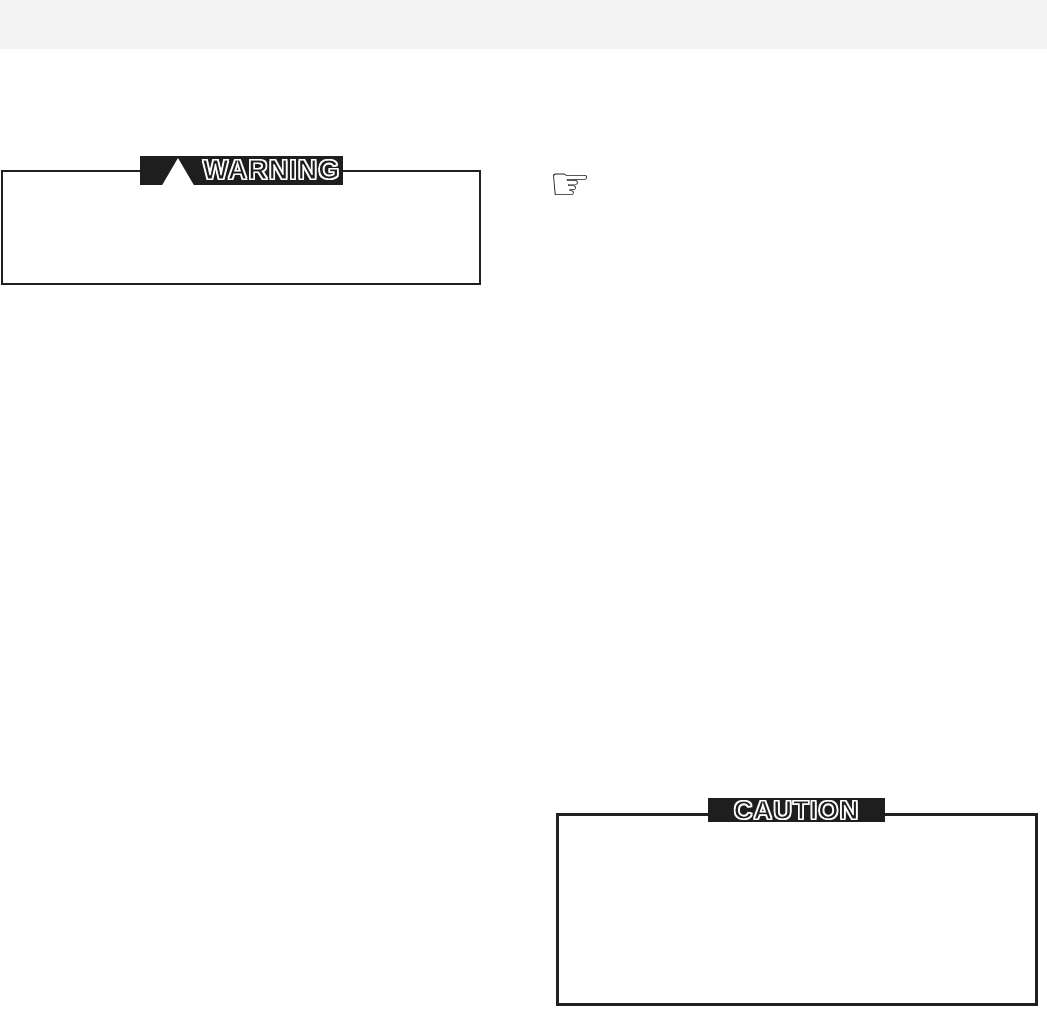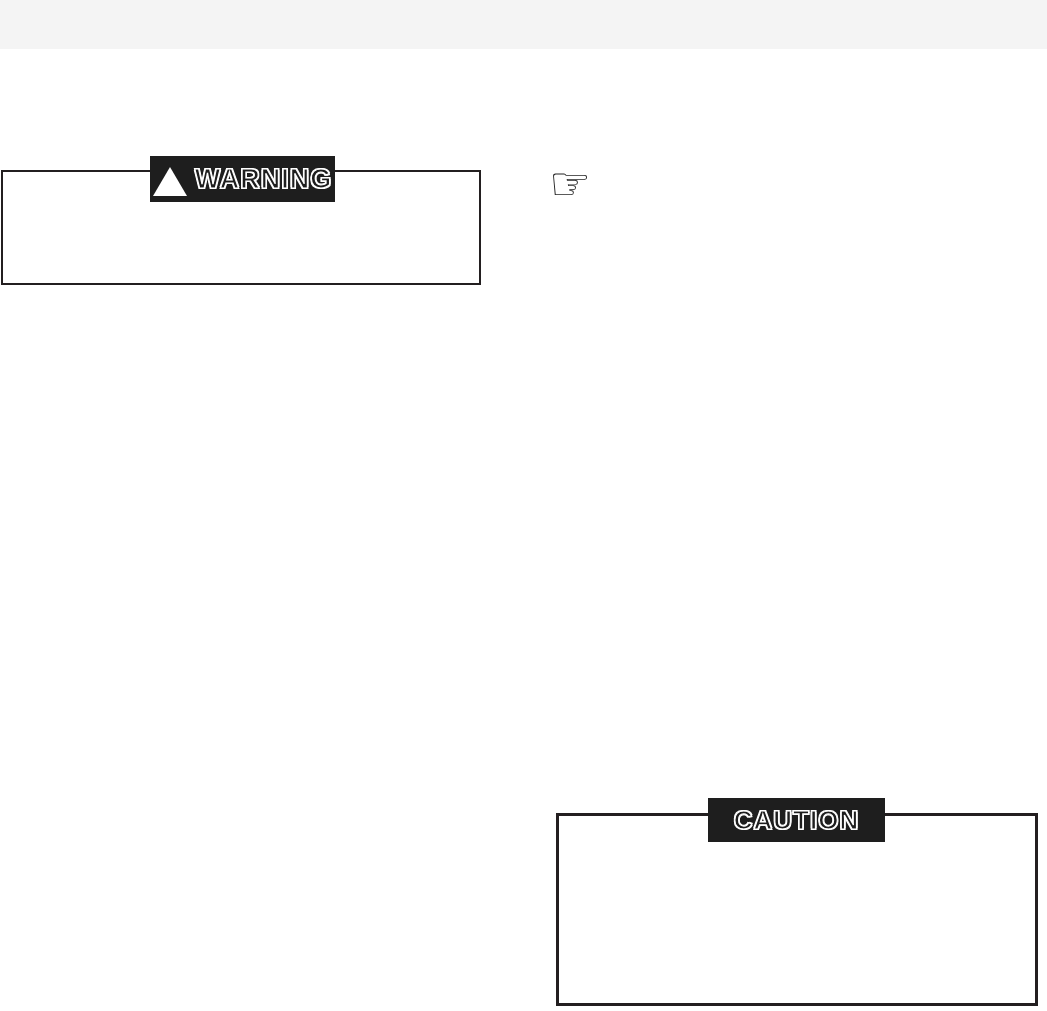--- a/index.html
+++ b/index.html
@@ -46,30 +46,31 @@
   .banner {
     position: absolute;
     background: #1e1e1e;
     display: flex;
     align-items: center;
     justify-content: center;
     gap: 8px;
     z-index: 2;
   }
   .warning-banner {
-    left: 150px;
+    left: 140px;
     top: 156px;
     width: 185px;
-    height: 46px;
+    height: 29px;
+    padding-left: 18px;
   }
   .caution-banner {
     left: 708px;
     top: 798px;
     width: 177px;
-    height: 44px;
+    height: 24px;
   }
   .triangle {
     width: 0;
     height: 0;
     border-left: 17px solid transparent;
     border-right: 17px solid transparent;
     border-bottom: 29px solid #ffffff;
     margin-top: 4px;
     flex: 0 0 auto;
   }

